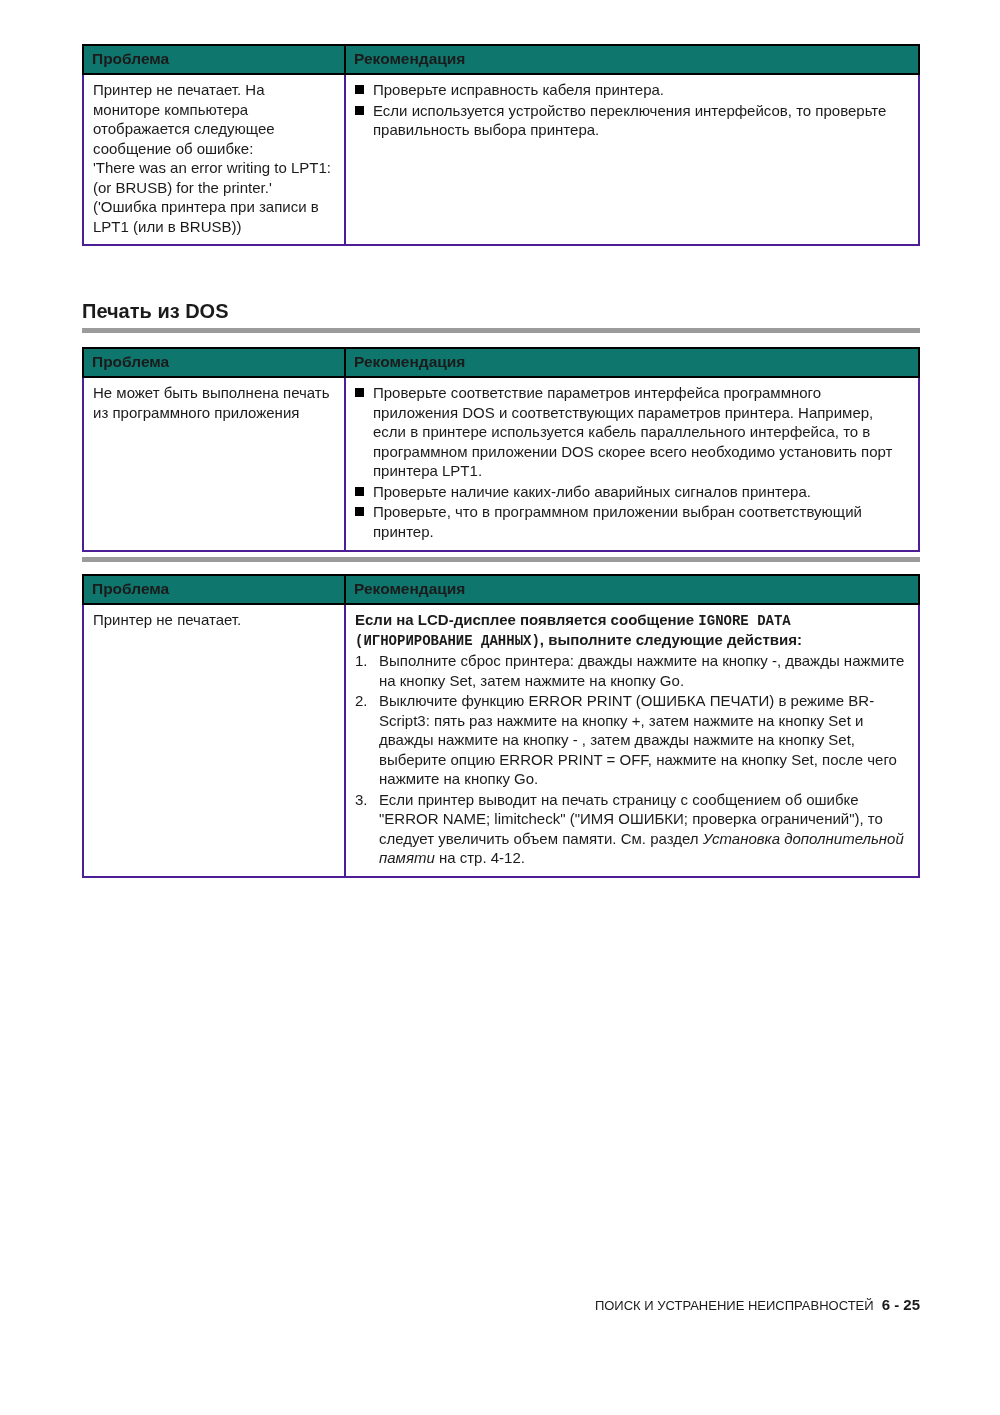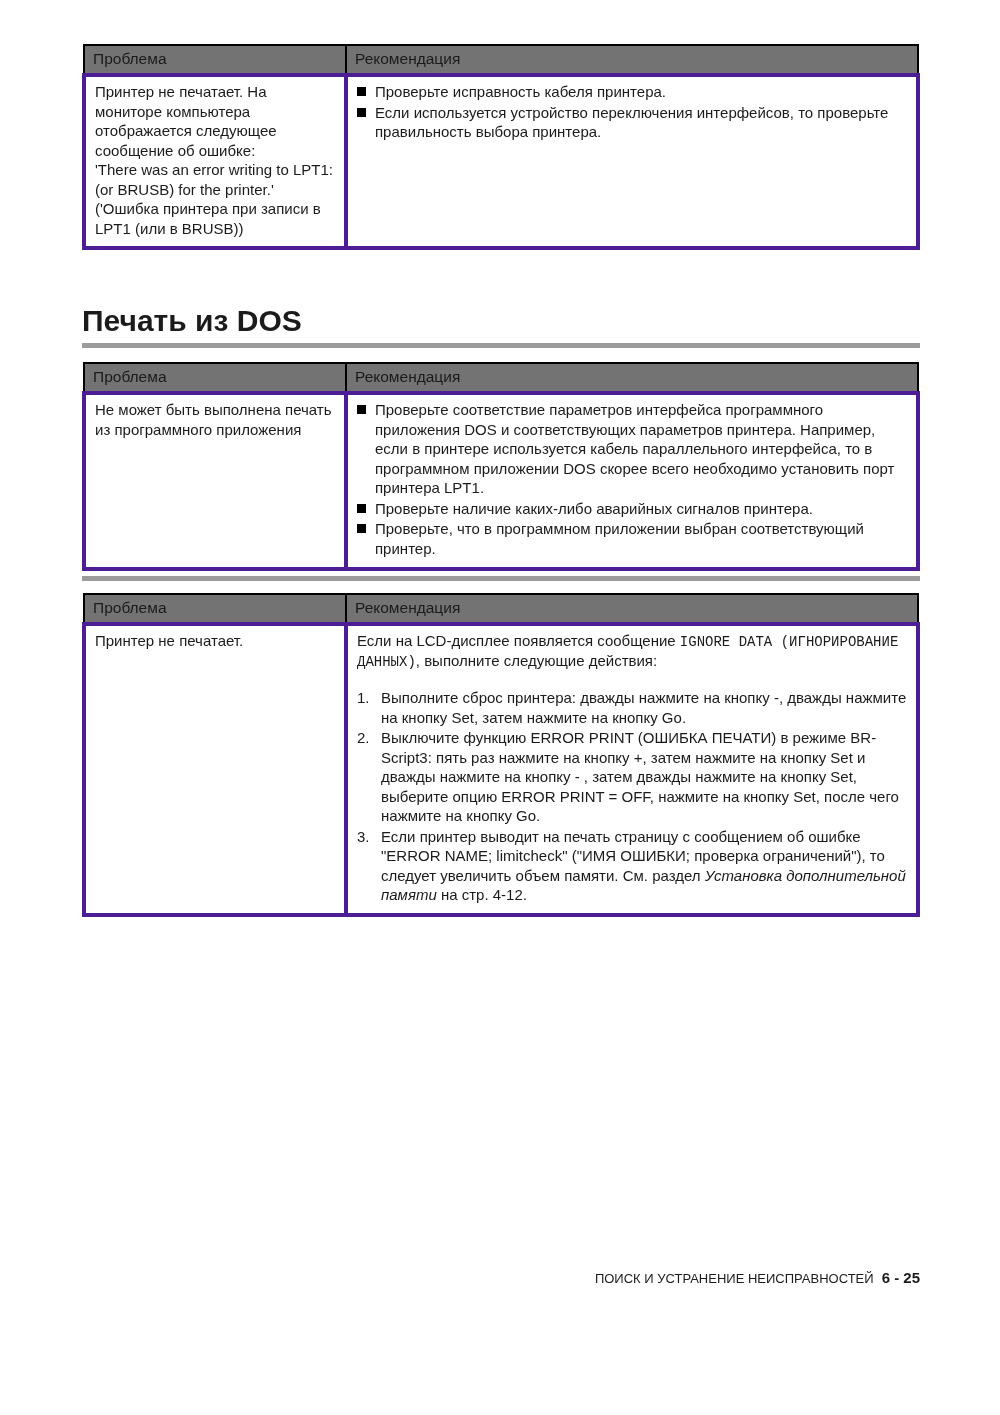--- a/index.html
+++ b/index.html
@@ -21,81 +21,81 @@
   }
 
   table.ptable {
     width:100%;
     border-collapse:collapse;
     table-layout:fixed;
     border:2px solid #000;
   }
   table.ptable col.c1 { width:262px; }
   table.ptable th {
-    background:#737373;
+    background:#0f766e;
     text-align:left;
     font-size:15.5px;
-    font-weight:400;
+    font-weight:700;
     padding:4px 8px 5px;
     border:2px solid #000;
   }
   table.ptable td {
     font-size:15px;
     line-height:1.3;
     padding:5px 9px 8px;
     vertical-align:top;
-    border:4px solid #4c1d95;
+    border:2px solid #4c1d95;
   }
 
   .t1 { margin-top:44px; }
   .t2 { margin-top:14px; }
   .t3 { margin-top:12px; }
 
   .section {
     margin-top:54px;
-    font-size:30px;
+    font-size:20px;
     font-weight:700;
   }
   .rule {
     margin-top:5px;
     height:5px;
     background:#9b9b9b;
   }
 
   .bullet { display:flex; margin-bottom:1px; }
   .sq {
     flex-shrink:0;
     width:9px; height:9px;
     background:#000;
     margin:5px 9px 0 0;
   }
   .btxt { flex:1; }
 
-  .intro { margin-bottom:17px; }
+  .intro { margin-bottom:1px;font-weight:bold; }
   .step { display:flex; margin-top:1px; }
   .step-num { flex-shrink:0; width:24px; }
   .step-text { flex:1; }
 
   .b { font-weight:400; }
   .i { font-style:italic; }
   .mono { font-family:"Liberation Mono", "DejaVu Sans Mono", monospace; font-size:14px; }
 
   .watermark {
     position:absolute;
     left:400px; top:688px;
     font-size:42px;
     font-weight:700;
     color:rgba(224,46,40,0.88);
     letter-spacing:1px;
     z-index:5;
   }
 
   .footer {
     position:absolute;
-    top:1269px; right:80px;
+    top:1296px; right:80px;
     font-size:13px;
     color:#1b1b1b;
     white-space:nowrap;
   }
   .footer .pagenum {
     font-weight:700;
     font-size:15px;
     margin-left:8px;
   }
 </style>

